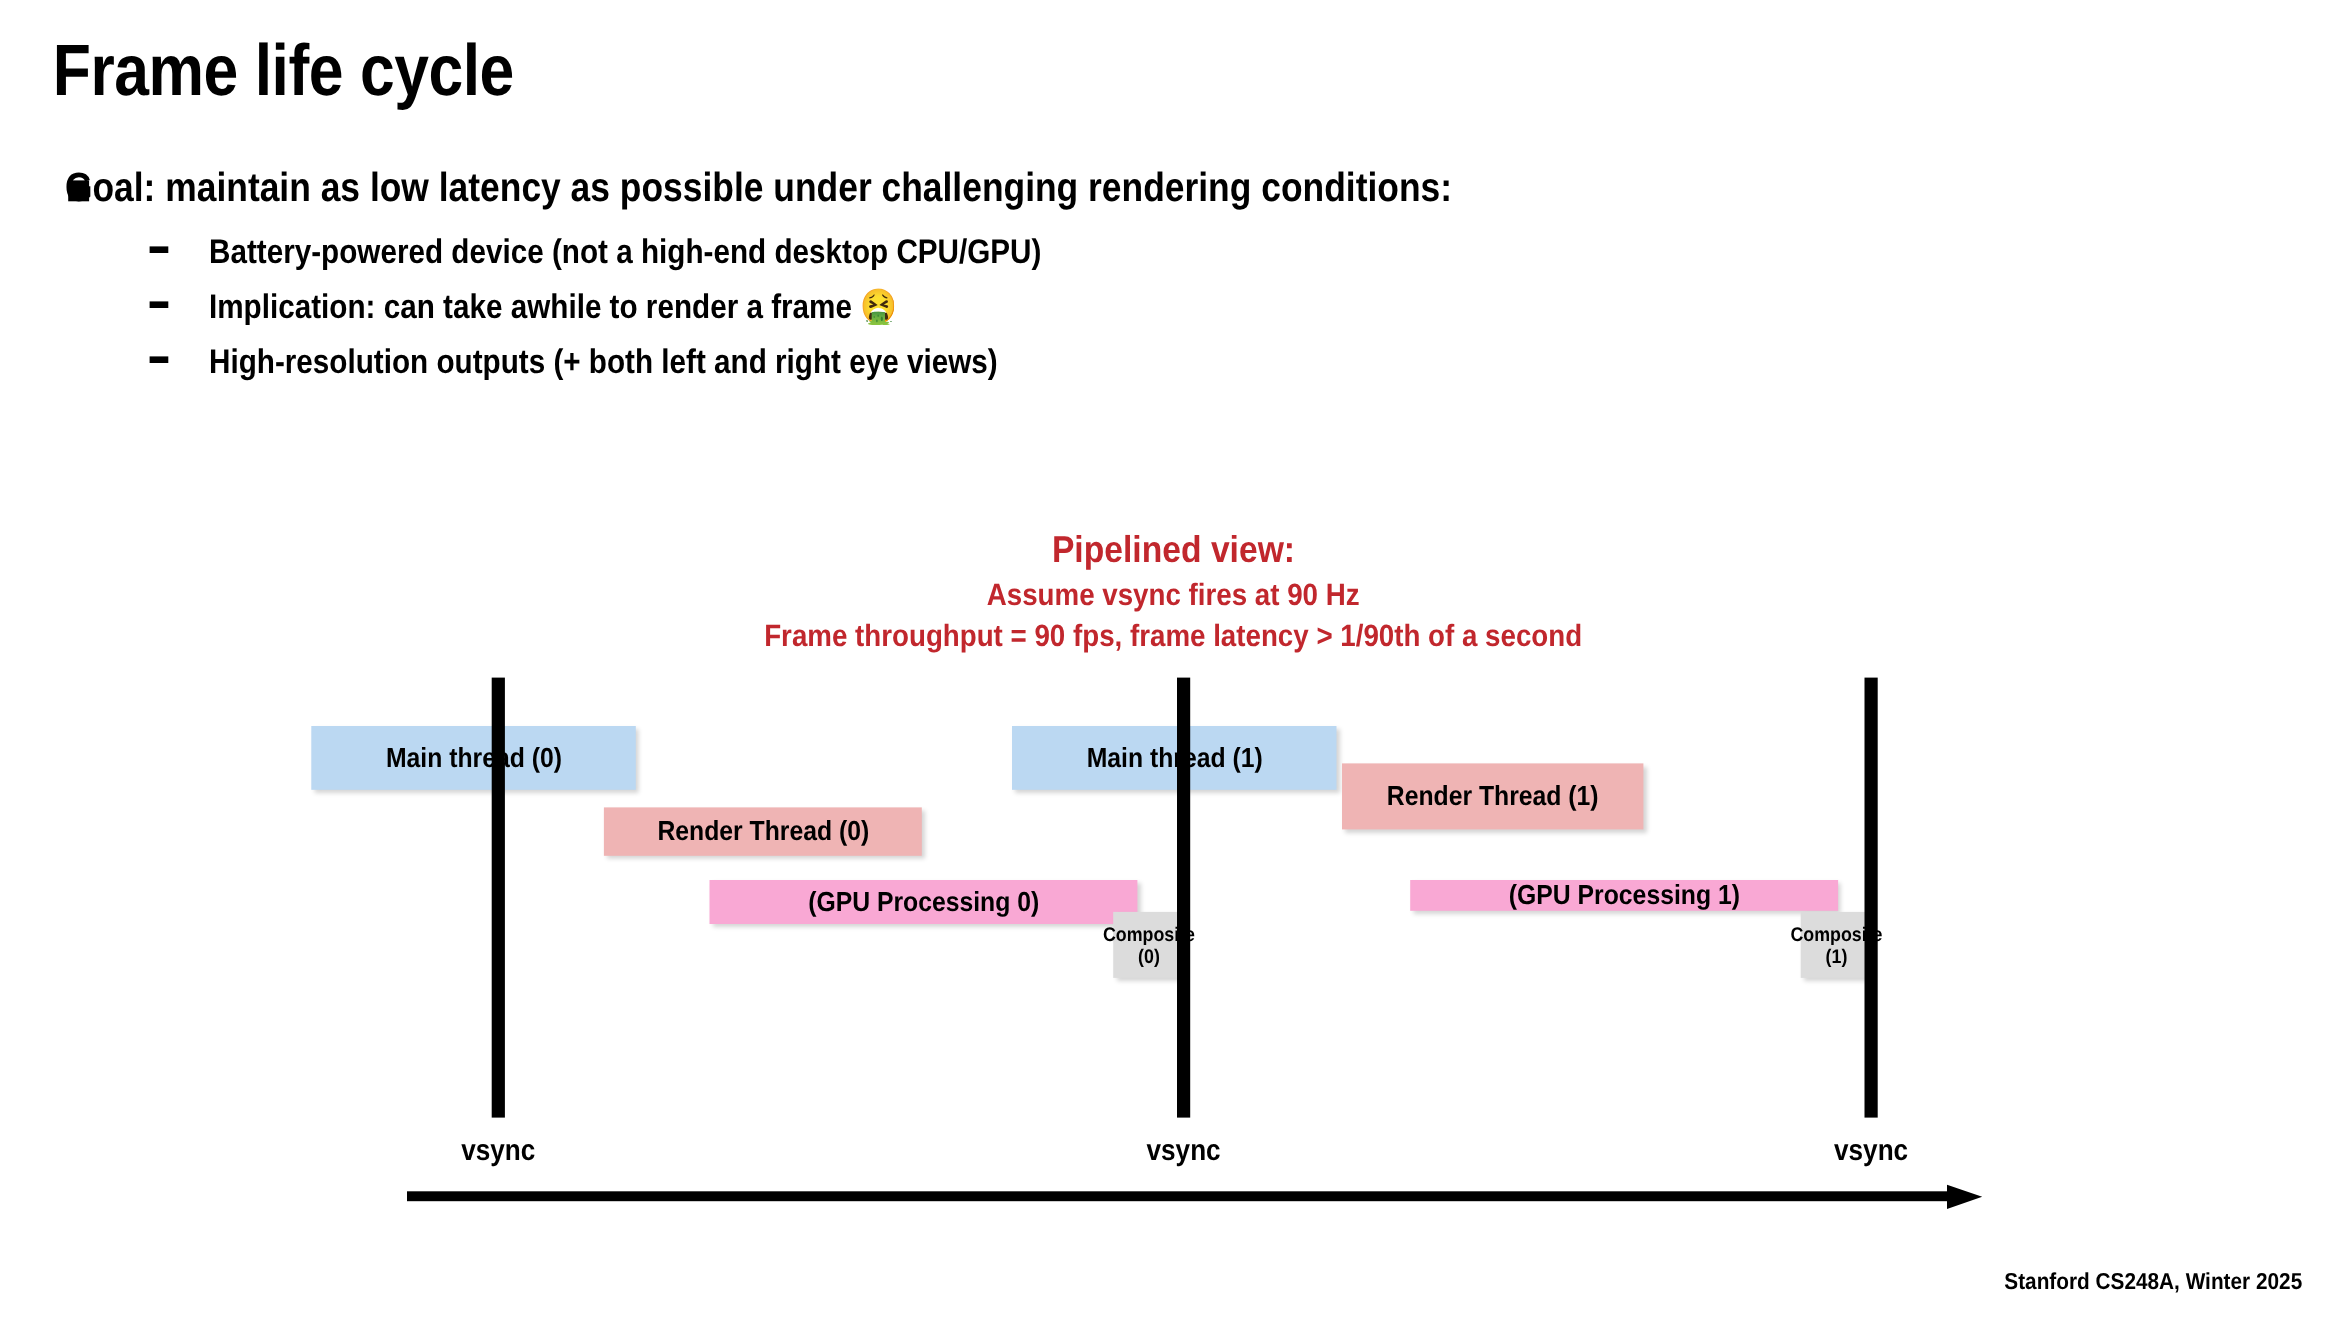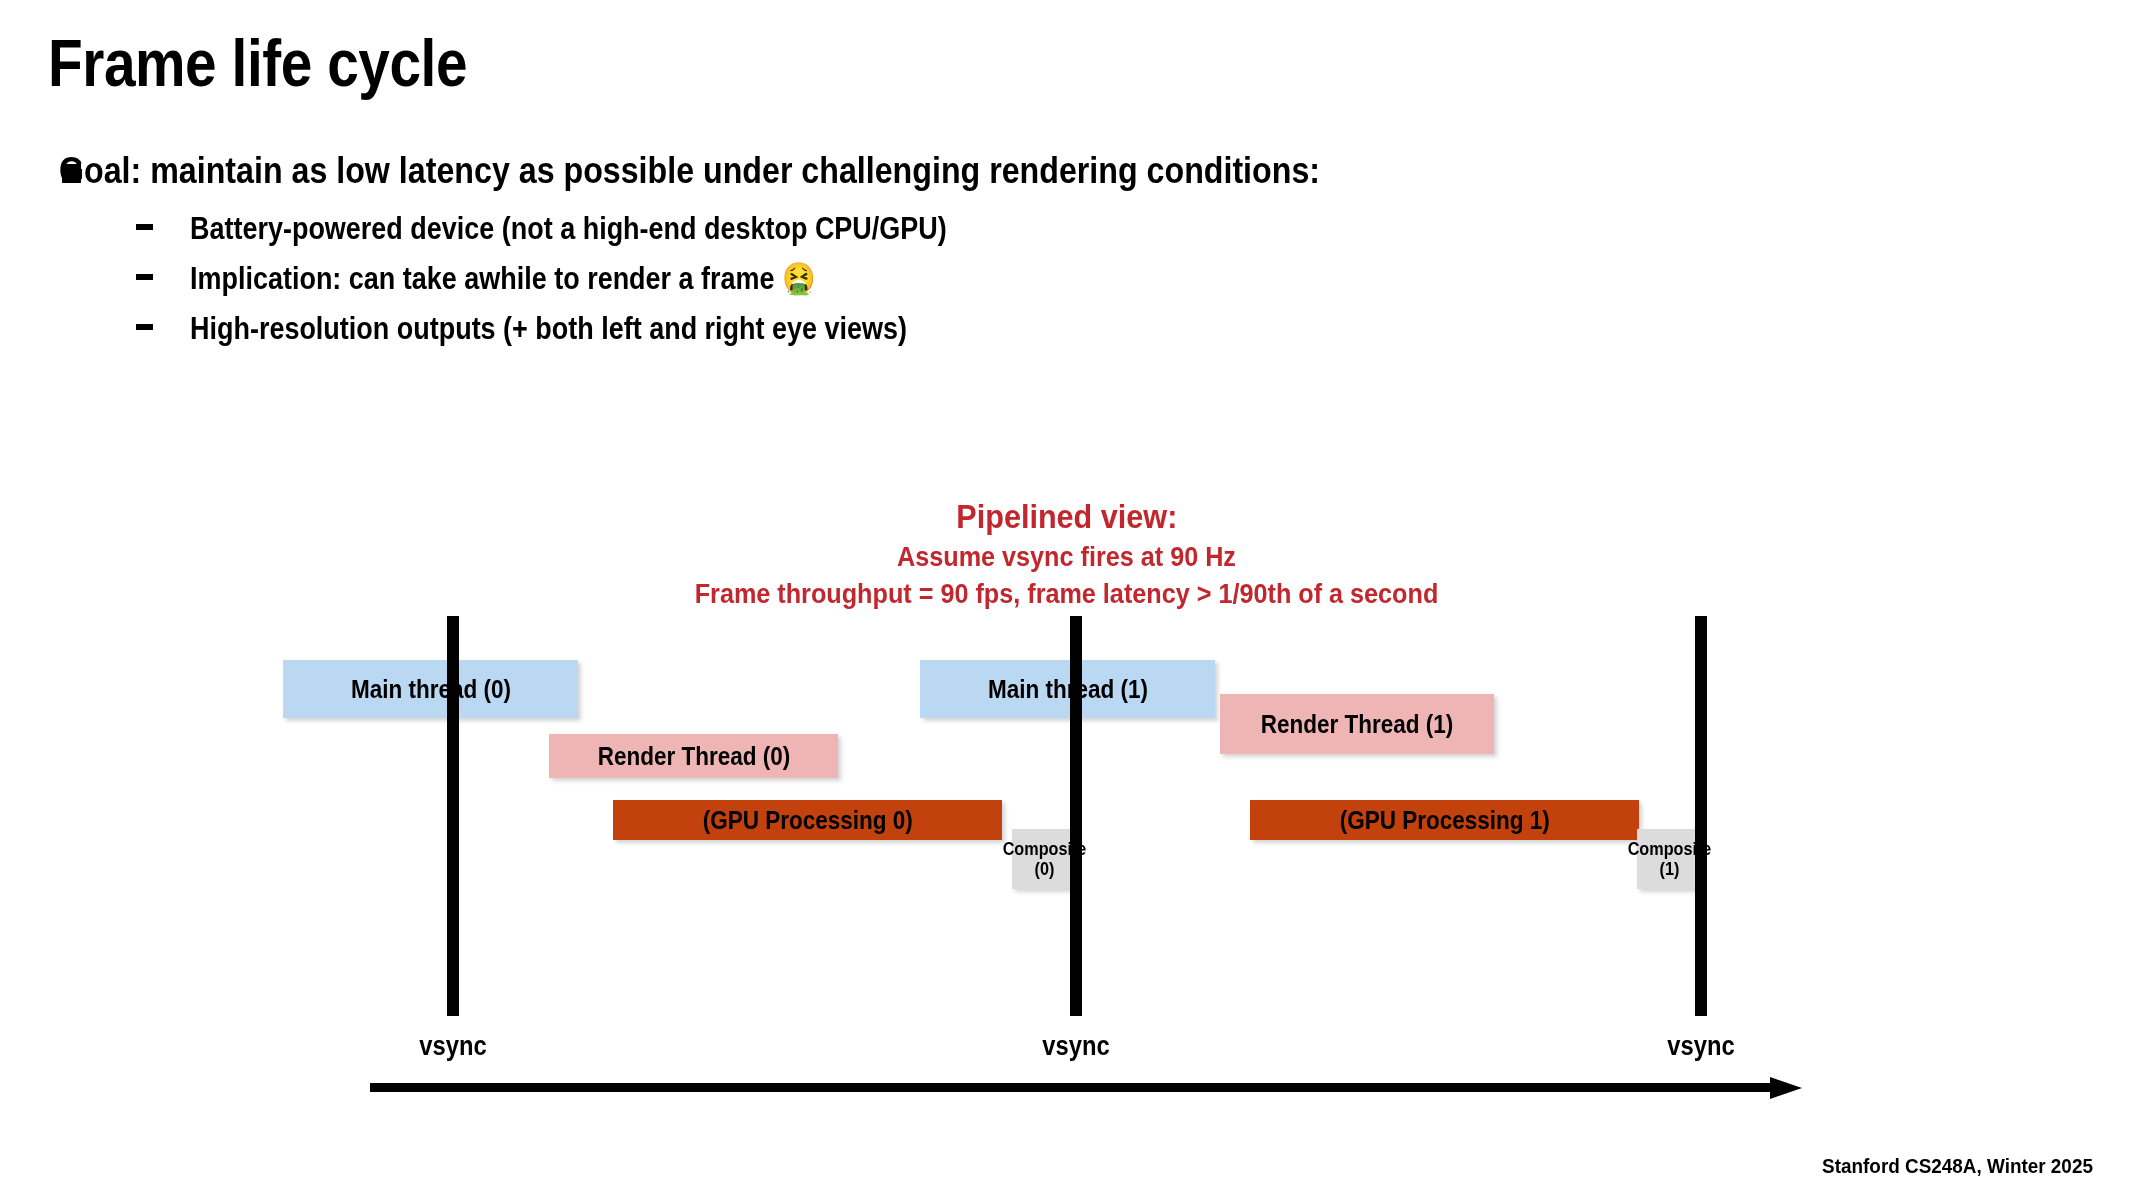--- a/index.html
+++ b/index.html
@@ -99,21 +99,20 @@
   }
 
   
   #diagram-caption {
     position: absolute;
     left: 0;
     right: 0;
     top: 478px;
     text-align: center;
     color: #C1272D;
-    margin-top: 16px;
   }
   #diagram-caption .cap-title {
     font-size: 34px;
     font-weight: 700;
     line-height: 1.32;
     transform: scaleX(0.9);
     display: inline-block;
   }
   #diagram-caption .cap-line {
     font-size: 28px;
@@ -163,21 +162,21 @@
     box-shadow: 3px 3px 4px rgba(0,0,0,0.17);
   }
   .task-box .lbl {
     transform: scaleX(0.9);
     white-space: pre-line;
     line-height: 1.12;
   }
 
   .box-main   { background: #BBD8F2; font-size: 25px; }
   .box-render { background: #EFB4B4; font-size: 25px; }
-  .box-gpu    { background: #c2410c; font-size: 25px; }
+  .box-gpu    { background: #f9a8d4; font-size: 25px; margin-left: 32px; }
   .box-comp   { background: #DCDCDC; font-size: 18px; }
 
   
   #time-axis {
     position: absolute;
     left: 370px;
     top: 1077px;
     width: 1432px;
     height: 24px;
   }
@@ -260,21 +259,21 @@
       </div>
       <div class="task-box box-render" style="left: 549px; top: 734px; width: 289px; height: 44px;">
         <span class="lbl">Render Thread (0)</span>
       </div>
       <div class="task-box box-render" style="left: 1220px; top: 694px; width: 274px; height: 60px;">
         <span class="lbl">Render Thread (1)</span>
       </div>
       <div class="task-box box-gpu" style="left: 613px; top: 800px; width: 389px; height: 40px;">
         <span class="lbl">(GPU Processing 0)</span>
       </div>
-      <div class="task-box box-gpu" style="left: 1250px; top: 800px; width: 389px; height: 40px;">
+      <div class="task-box box-gpu" style="left: 1250px; top: 800px; width: 389px; height: 28px;">
         <span class="lbl">(GPU Processing 1)</span>
       </div>
       <div class="task-box box-comp" style="left: 1012px; top: 829px; width: 64px; height: 60px;">
         <span class="lbl">Composite
 (0)</span>
       </div>
       <div class="task-box box-comp" style="left: 1637px; top: 829px; width: 64px; height: 60px;">
         <span class="lbl">Composite
 (1)</span>
       </div>

